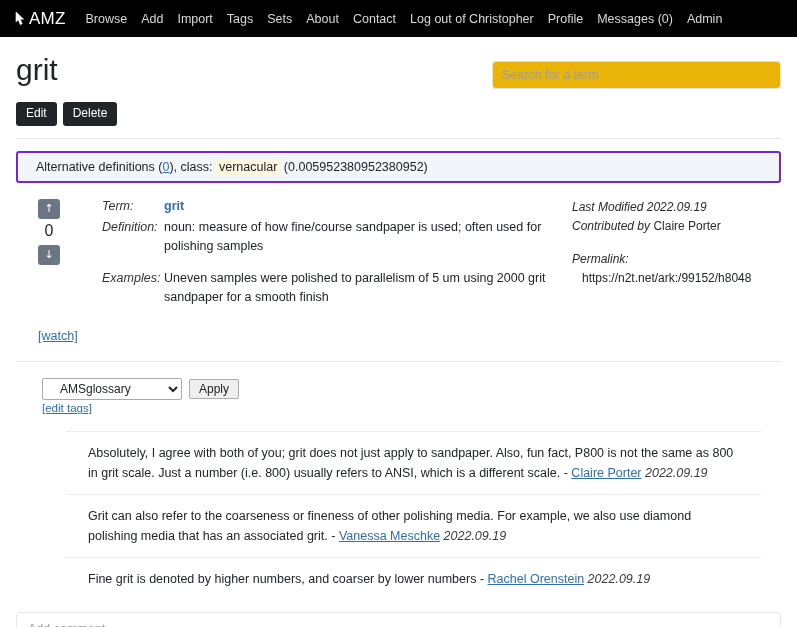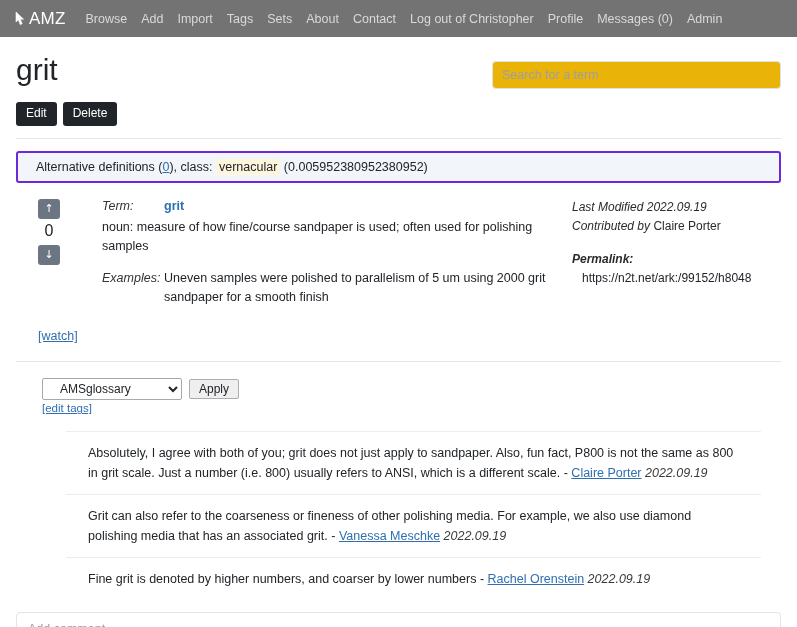--- a/index.html
+++ b/index.html
@@ -12,21 +12,21 @@
     height: 627px;
     background: #ffffff;
     font-family: "Liberation Sans", sans-serif;
     font-size: 13px;
     color: #212529;
     overflow: hidden;
   }
 
   
   .navbar {
-    background: #737373;
+    background: #000000;
     height: 37px;
     display: flex;
     align-items: center;
     padding: 16px 14px;
     box-sizing: border-box;
   }
   .brand {
     display: flex;
     align-items: center;
     color: #ffffff;
@@ -200,21 +200,21 @@
 
   .meta {
     flex: 0 0 200px;
     font-size: 12px;
     line-height: 1.6;
     color: #2b2b2b;
     padding-top: 1px;
   }
   .meta-line em { font-style: italic; }
   .meta-gap { height: 14px; }
-  .permalink-label { font-style: italic; font-weight: bold; }
+  .permalink-label { font-style: italic; }
   .permalink-url {
     padding-left: 10px;
     display: block;
     color: #212529;
     font-size: 12px;
   }
 
   
   .watch-row {
     margin-top: 20px;
@@ -373,20 +373,21 @@
       <div class="vote-score">0</div>
       <button class="vote-btn">↓</button>
     </div>
 
     <div class="def-fields">
       <div class="field-row">
         <span class="field-label">Term:</span>
         <span class="field-value term-value">grit</span>
       </div>
       <div class="field-row">
+        <span class="field-label">Definition:</span>
         <span class="field-value">noun: measure of how fine/course sandpaper is used; often used for polishing samples</span>
       </div>
       <div class="field-row spaced">
         <span class="field-label">Examples:</span>
         <span class="field-value">Uneven samples were polished to parallelism of 5 um using 2000 grit sandpaper for a smooth finish</span>
       </div>
     </div>
 
     <div class="meta">
       <div class="meta-line">

